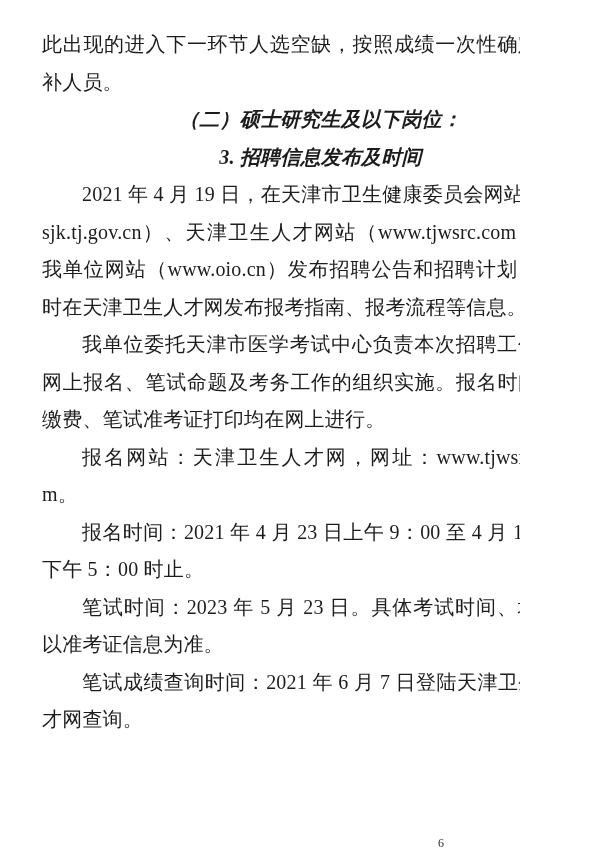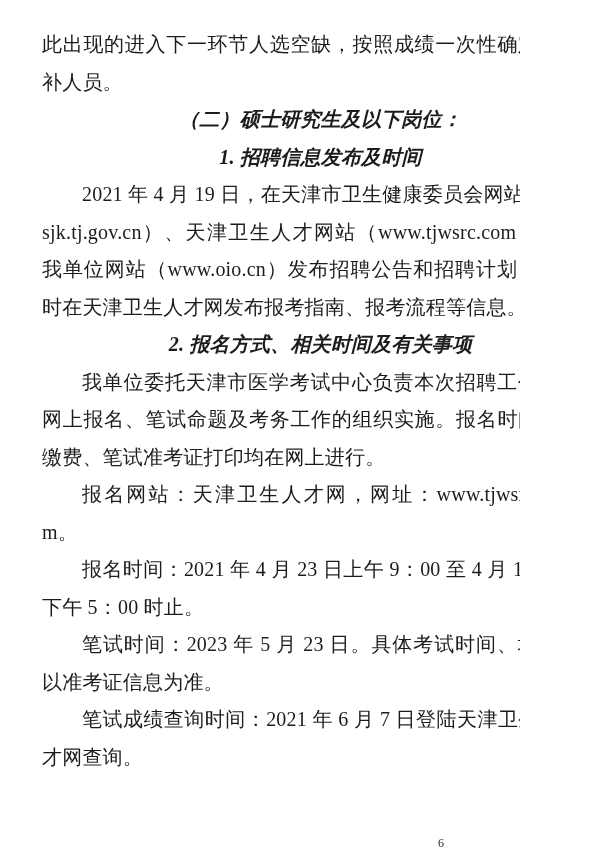--- a/index.html
+++ b/index.html
@@ -48,23 +48,22 @@
     font-family: "Liberation Serif", serif;
   }
 </style>
 </head>
 <body>
 
 <div class="page">
   <div class="doc">
     <p class="noindent">此出现的进入下一环节人选空缺，按照成绩一次性确定递补人员。</p>
     <p class="heading">（二）硕士研究生及以下岗位：</p>
-    <p class="heading">1. 招聘信息发布及时间</p>
+    <p class="heading">3. 招聘信息发布及时间</p>
     <p>2021 年 4 月 19 日，在天津市卫生健康委员会网站（wsjk.tj.gov.cn）、天津卫生人才网站（www.tjwsrc.com）及我单位网站（www.oio.cn）发布招聘公告和招聘计划，同时在天津卫生人才网发布报考指南、报考流程等信息。</p>
-    <p class="heading">2. 报名方式、相关时间及有关事项</p>
     <p>我单位委托天津市医学考试中心负责本次招聘工作的网上报名、笔试命题及考务工作的组织实施。报名时间、缴费、笔试准考证打印均在网上进行。</p>
     <p>报名网站：天津卫生人才网，网址：www.tjwsrc.com。</p>
     <p>报名时间：2021 年 4 月 23 日上午 9：00 至 4 月 19 日下午 5：00 时止。</p>
     <p>笔试时间：2023 年 5 月 23 日。具体考试时间、地点以准考证信息为准。</p>
     <p>笔试成绩查询时间：2021 年 6 月 7 日登陆天津卫生人才网查询。</p>
   </div>
   <div class="pagenum">6</div>
 </div>
 
 </body></html>

